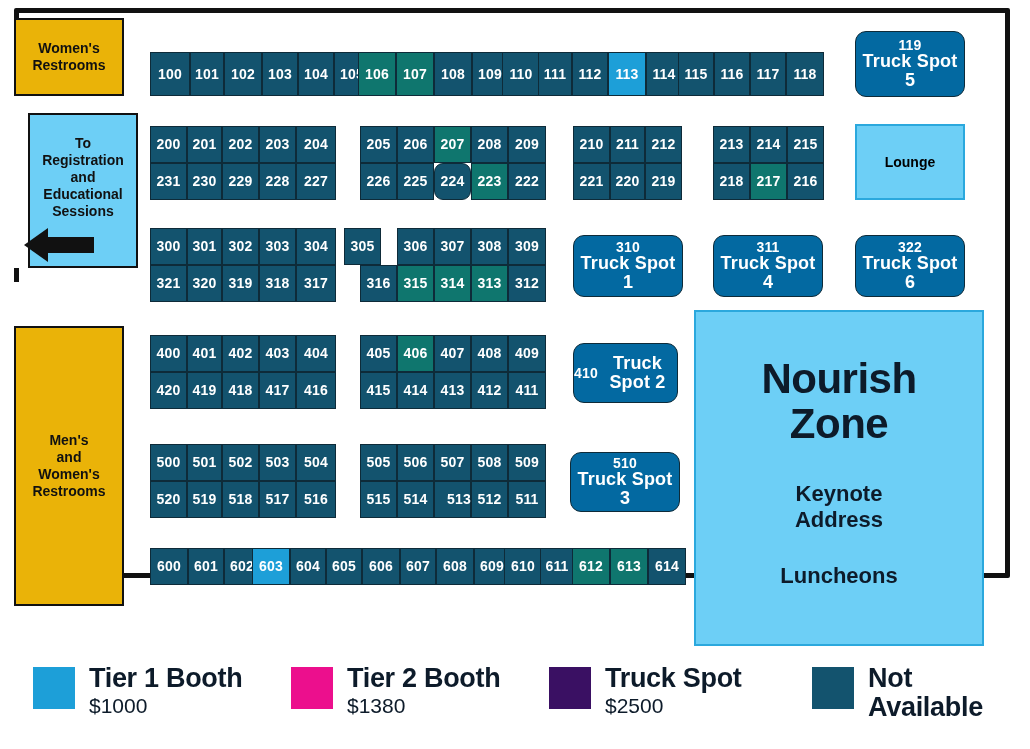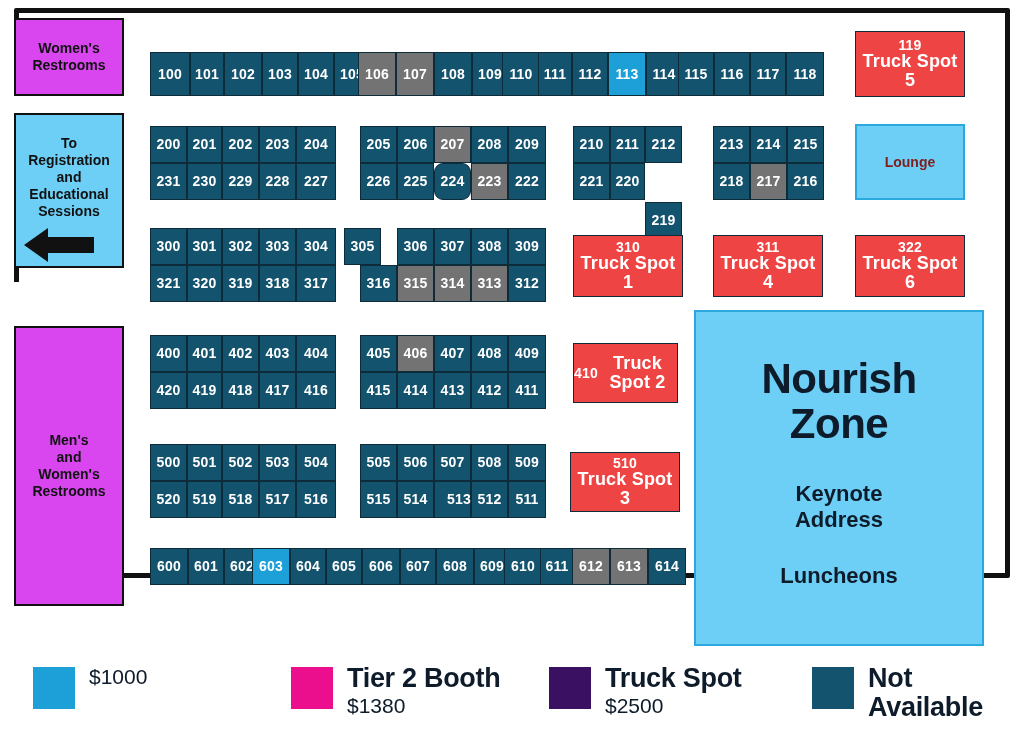--- a/index.html
+++ b/index.html
@@ -46,40 +46,40 @@
     justify-content: center;
     color: #ffffff;
     font-weight: bold;
     font-size: 14px;
     letter-spacing: 0.2px;
     line-height: 1.05;
     text-align: center;
   }
   .na     { background: #13536e; }
   .tier1  { background: #1d9fd8; }
-  .tier2  { background: #737373; }
-  .truck  { background: #ef4444; }
+  .tier2  { background: #0f766e; }
+  .truck  { background: #0369a1; border-radius: 11px; }
   .truck .t-lines { font-size: 18px; }
 
   
   .room {
     position: absolute;
     box-sizing: border-box;
     border: 2px solid #111111;
     display: flex;
     flex-direction: column;
     align-items: center;
     justify-content: center;
     text-align: center;
     font-weight: bold;
     font-size: 14px;
     color: #111111;
     line-height: 1.22;
   }
-  .room.grey { background: #d946ef; }
+  .room.grey { background: #eab308; }
   .room.blue { background: #6dcff6; }
 
   .arrow-wrap {
     position: absolute;
     left: 24px;
     top: 228px;
     width: 72px;
     height: 34px;
   }
   .arrow-shaft {
@@ -145,21 +145,21 @@
     width: 110px;
     height: 76px;
     background: #6dcff6;
     border: 2px solid #2ba8dd;
     box-sizing: border-box;
     display: flex;
     align-items: center;
     justify-content: center;
     font-size: 14px;
     font-weight: bold;
-    color: #7f1d1d;
+    color: #000000;
   }
 
   
   .legend {
     position: absolute;
     left: 0;
     top: 660px;
     width: 1030px;
     height: 89px;
   }
@@ -199,21 +199,21 @@
 
   <div class="hall-outline"></div>
   <div class="wall-gap" style="left:10px; top:18px; width:14px; height:250px;"></div>
   <div class="wall-gap" style="left:10px; top:282px; width:14px; height:280px;"></div>
 
   <div class="room grey" style="left:14px; top:18px; width:110px; height:78px;">
     <span style="white-space:pre-line;">Women's
 Restrooms</span>
   </div>
 
-  <div class="room blue" style="left:14px; top:113px; width:110px; height:155px;">
+  <div class="room blue" style="left:28px; top:113px; width:110px; height:155px;">
     <span style="white-space:pre-line; margin-bottom:26px;">To
 Registration
 and
 Educational
 Sessions</span>
   </div>
   <div class="arrow-wrap">
     <div class="arrow-shaft"></div>
     <div class="arrow-head"></div>
   </div>
@@ -274,21 +274,21 @@
     <div class="booth na" style="left:397px; top:163px; width:37px; height:37px;">225</div>
     <div class="booth na" style="left:434px; top:163px; width:37px; height:37px;border-radius:9px;">224</div>
     <div class="booth tier2" style="left:471px; top:163px; width:37px; height:37px;">223</div>
     <div class="booth na" style="left:508px; top:163px; width:38px; height:37px;">222</div>
 
     <div class="booth na" style="left:573px; top:126px; width:37px; height:37px;">210</div>
     <div class="booth na" style="left:610px; top:126px; width:35px; height:37px;">211</div>
     <div class="booth na" style="left:645px; top:126px; width:37px; height:37px;">212</div>
     <div class="booth na" style="left:573px; top:163px; width:37px; height:37px;">221</div>
     <div class="booth na" style="left:610px; top:163px; width:35px; height:37px;">220</div>
-    <div class="booth na" style="left:645px; top:163px; width:37px; height:37px;margin-top:39px;">219</div>
+    <div class="booth na" style="left:645px; top:163px; width:37px; height:37px;">219</div>
 
     <div class="booth na" style="left:713px; top:126px; width:37px; height:37px;">213</div>
     <div class="booth na" style="left:750px; top:126px; width:37px; height:37px;">214</div>
     <div class="booth na" style="left:787px; top:126px; width:37px; height:37px;">215</div>
     <div class="booth na" style="left:713px; top:163px; width:37px; height:37px;">218</div>
     <div class="booth tier2" style="left:750px; top:163px; width:37px; height:37px;">217</div>
     <div class="booth na" style="left:787px; top:163px; width:37px; height:37px;">216</div>
   </div>
 
   <div class="lounge">
@@ -414,20 +414,21 @@
     <div class="booth tier2" style="left:572px; top:548px; width:38px; height:37px;">612</div>
     <div class="booth tier2" style="left:610px; top:548px; width:38px; height:37px;">613</div>
     <div class="booth na" style="left:648px; top:548px; width:38px; height:37px;">614</div>
   </div>
 
   <div class="legend">
 
     <div class="legend-item" style="left:33px;">
       <div class="legend-swatch" style="background:#1d9fd8;"></div>
       <div class="legend-text">
+        <div class="legend-label">Tier 1 Booth</div>
         <div class="legend-price">$1000</div>
       </div>
     </div>
 
     <div class="legend-item" style="left:291px;">
       <div class="legend-swatch" style="background:#ec0f8d;"></div>
       <div class="legend-text">
         <div class="legend-label">Tier 2 Booth</div>
         <div class="legend-price">$1380</div>
       </div>

